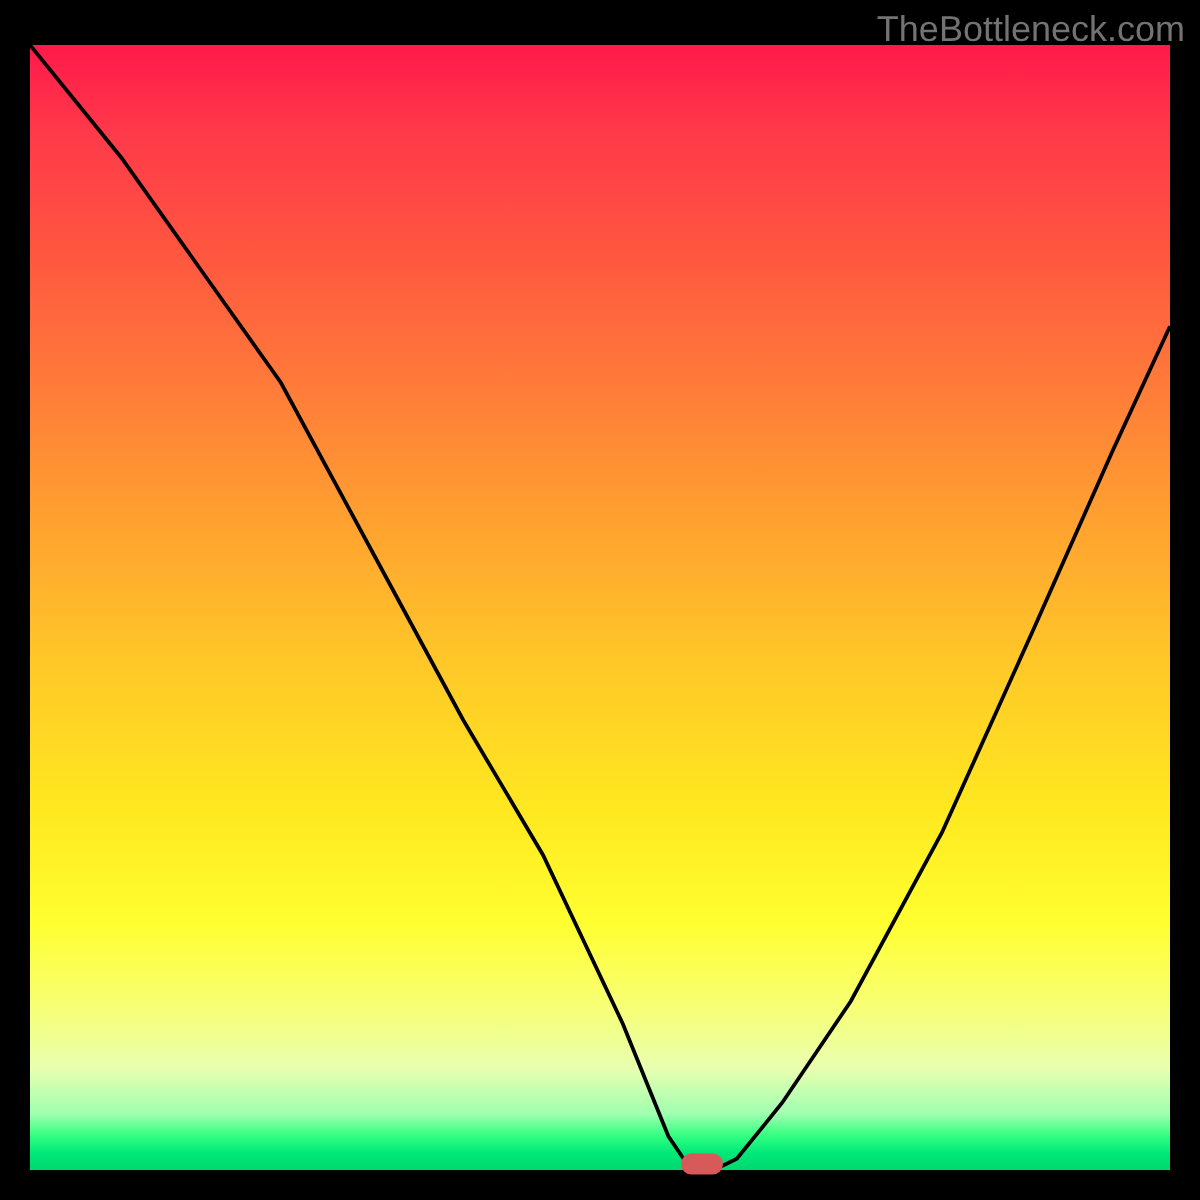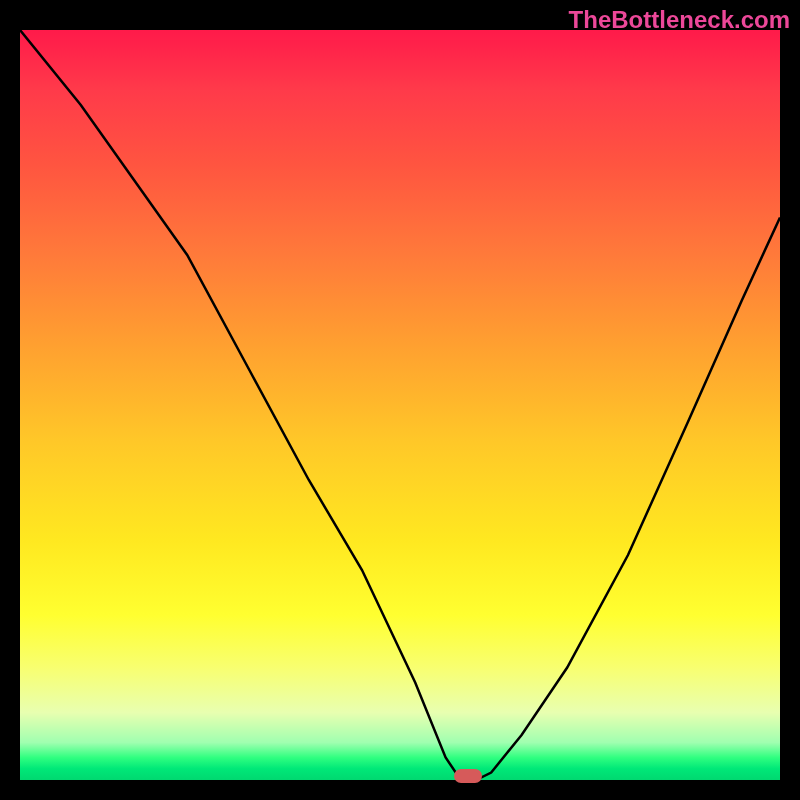--- a/index.html
+++ b/index.html
@@ -8,23 +8,23 @@
     height: 800px;
     background: #000;
     position: relative;
     font-family: Arial, sans-serif;
     overflow: hidden;
   }
   .watermark {
     position: absolute;
     top: 6px;
     right: 10px;
-    color: #ec4899;
+    color: #737373;
     font-size: 24px;
-    font-weight: bold;
+    font-weight: normal;
     z-index: 10;
   }
   .plot-area {
     position: absolute;
     left: 20px;
     top: 30px;
     width: 760px;
     height: 750px;
   }
   .gradient-bg {

